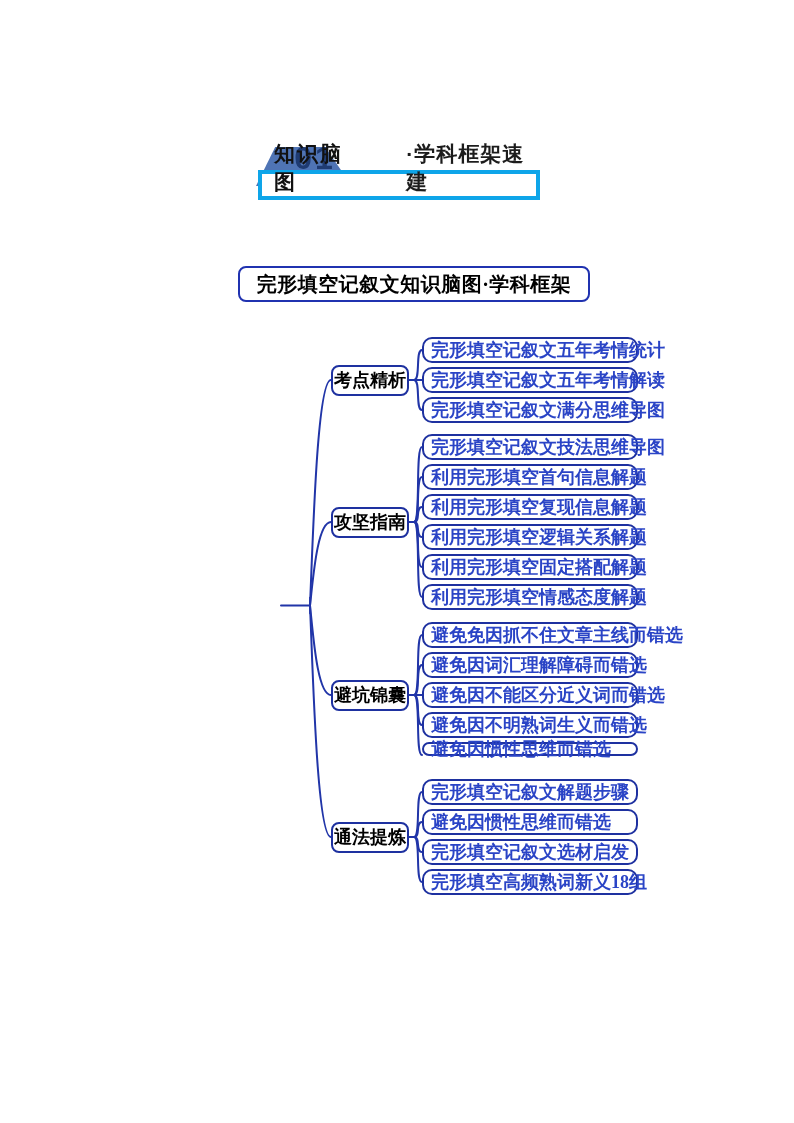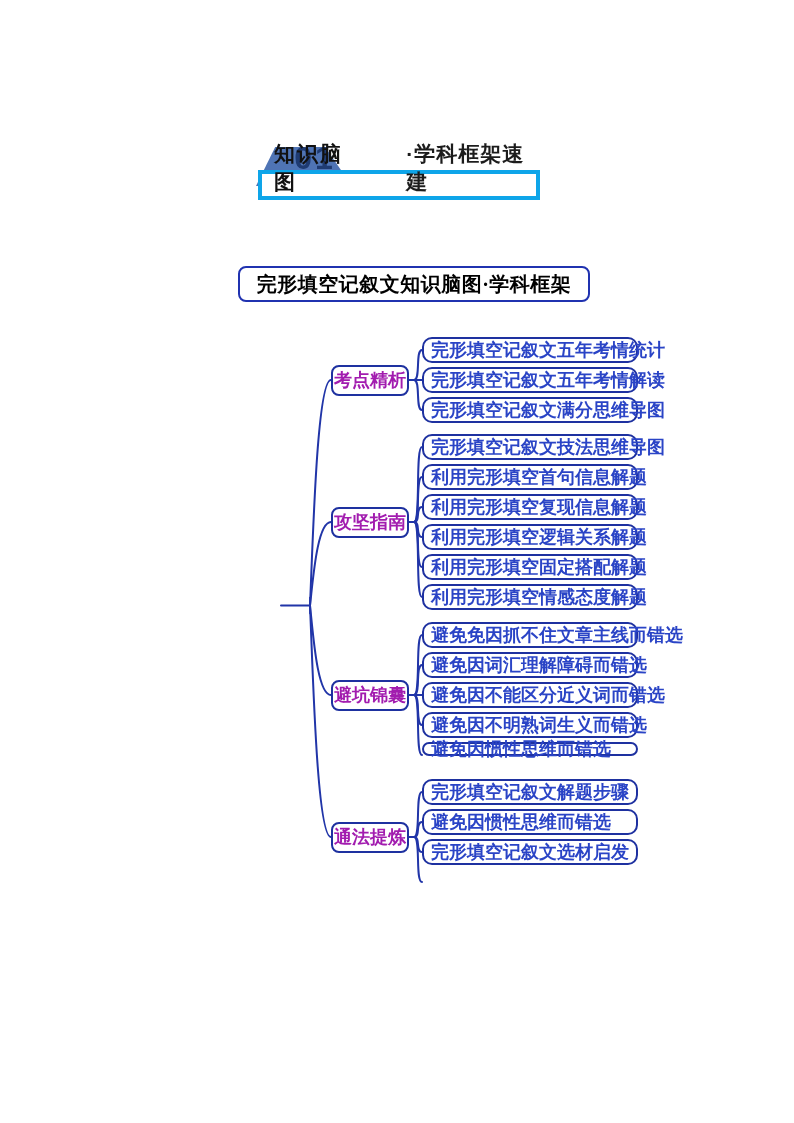--- a/index.html
+++ b/index.html
@@ -29,21 +29,21 @@
   
   #mindmap{position:absolute;left:0;top:0;width:794px;height:1123px;}
   #edges{position:absolute;left:0;top:0;}
   .node{position:absolute;background:#fff;box-sizing:border-box;
        font-family:"Liberation Serif",serif;font-weight:700;
        display:flex;align-items:center;}
   .root-node{border:3px solid #1e31a0;border-radius:12px;
        flex-direction:column;justify-content:center;
        font-size:22px;color:#2a3cb8;line-height:1.35;text-align:center;}
   .branch-node{border:2.5px solid #1e31a0;border-radius:8px;
-       justify-content:center;font-size:18px;color:#a21caf;}
+       justify-content:center;font-size:18px;color:#000000;}
   .leaf-node{border:2px solid #1e31a0;border-radius:10px;
        font-size:18px;color:#2a44c6;padding-left:7px;white-space:nowrap;}
 </style>
 </head>
 <body>
 
 <div class="badge-shape"></div>
 <div class="badge-number">01</div>
 <div class="header-box">
   <span class="t1">知识脑图</span>
@@ -99,13 +99,14 @@
     <div class="node branch-node" style="left: 331px; top: 679.5px; width: 78px; height: 31px;">避坑锦囊</div>
     <div class="node leaf-node" style="left: 422px; top: 622px; width: 216px; height: 26px;">避免免因抓不住文章主线而错选</div>
     <div class="node leaf-node" style="left: 422px; top: 652px; width: 216px; height: 26px;">避免因词汇理解障碍而错选</div>
     <div class="node leaf-node" style="left: 422px; top: 682px; width: 216px; height: 26px;">避免因不能区分近义词而错选</div>
     <div class="node leaf-node" style="left: 422px; top: 712px; width: 216px; height: 26px;">避免因不明熟词生义而错选</div>
     <div class="node leaf-node" style="left: 422px; top: 742px; width: 216px; height: 14px;">避免因惯性思维而错选</div>
     <div class="node branch-node" style="left: 331px; top: 821.5px; width: 78px; height: 31px;">通法提炼</div>
     <div class="node leaf-node" style="left: 422px; top: 779px; width: 216px; height: 26px;">完形填空记叙文解题步骤</div>
     <div class="node leaf-node" style="left: 422px; top: 809px; width: 216px; height: 26px;">避免因惯性思维而错选</div>
     <div class="node leaf-node" style="left: 422px; top: 839px; width: 216px; height: 26px;">完形填空记叙文选材启发</div>
+    <div class="node leaf-node" style="left: 422px; top: 869px; width: 216px; height: 26px;">完形填空高频熟词新义18组</div>
   </div>
 
 </body></html>

